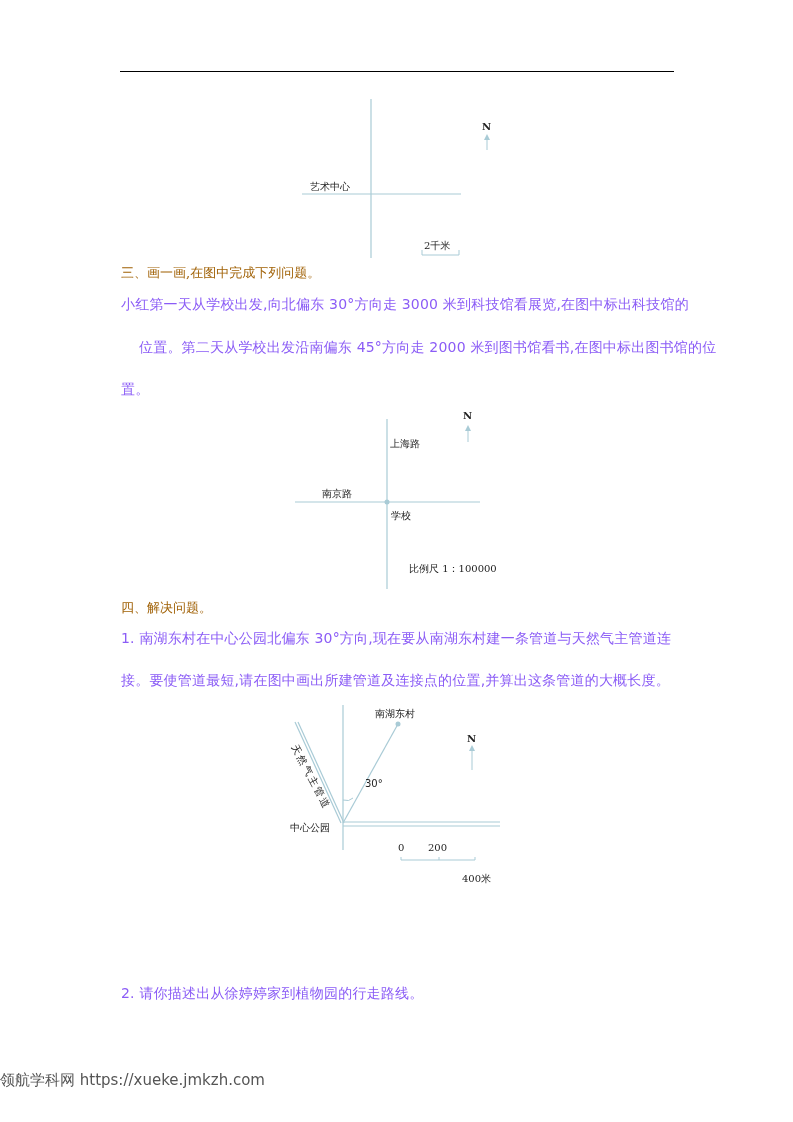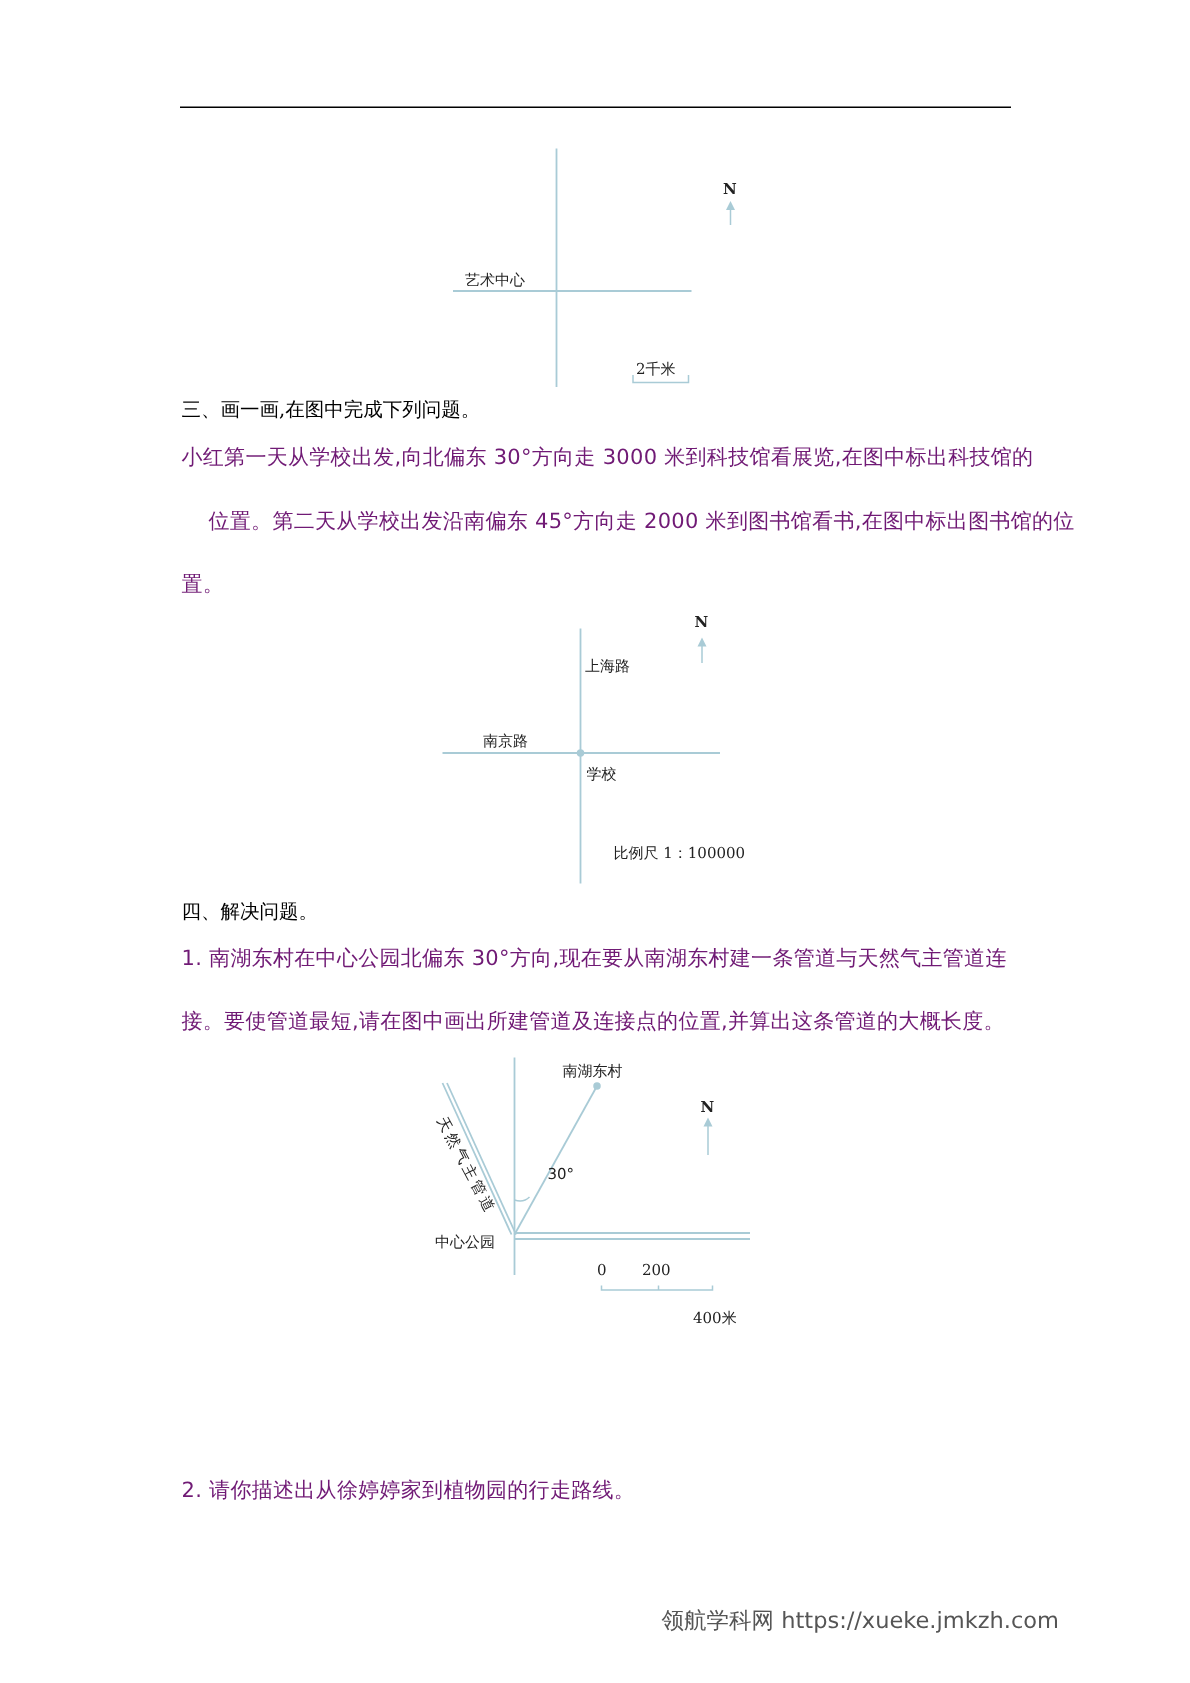--- a/index.html
+++ b/index.html
@@ -1,23 +1,23 @@
 <!DOCTYPE html>
 <html><head>
   <meta charset="utf-8">
   <style>
     html, body { margin: 0; padding: 0; background: #ffffff; }
     body { width: 793px; height: 1122px; position: relative; overflow: hidden;
       font-family: "DejaVu Sans", sans-serif; color: #111; }
     .abs { position: absolute; }
     .rule { left: 120px; top: 71px; width: 554px; height: 0; border-top: 1.5px solid #000; }
-    .heading { font-family: "DejaVu Serif", serif; font-size: 13px; color: #000000; }
-    .para { font-size: 14px; color: #701a75; letter-spacing: 0.2px; white-space: nowrap; }
+    .heading { font-family: "DejaVu Serif", serif; font-size: 13px; color: #a16207; }
+    .para { font-size: 14px; color: #8b5cf6; letter-spacing: 0.2px; white-space: nowrap; }
     .lbl { font-family: "DejaVu Serif", serif; font-size: 10px; color: #222; white-space: nowrap; }
-    .footer { font-size: 15px; color: #555; left: 0; width: 670px; text-align: right; top: 1071px; padding-left: 36px; }
+    .footer { font-size: 15px; color: #555; left: 0; width: 670px; text-align: left; top: 1071px; }
     svg { position: absolute; overflow: visible; }
   </style>
 </head>
 <body>
 
 <div class="abs rule"></div>
 
 <div>
   <svg width="793" height="300" style="left:0;top:0">
     <line x1="371" y1="99" x2="371" y2="258" stroke="#a9cbd6" stroke-width="1.2"></line>

